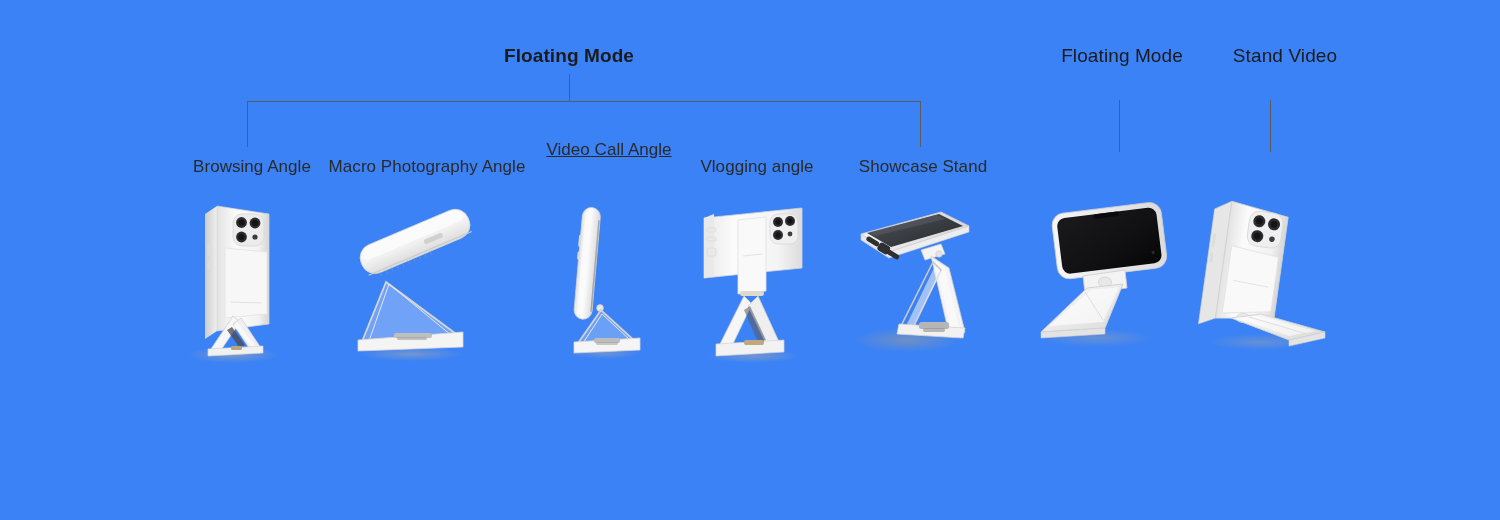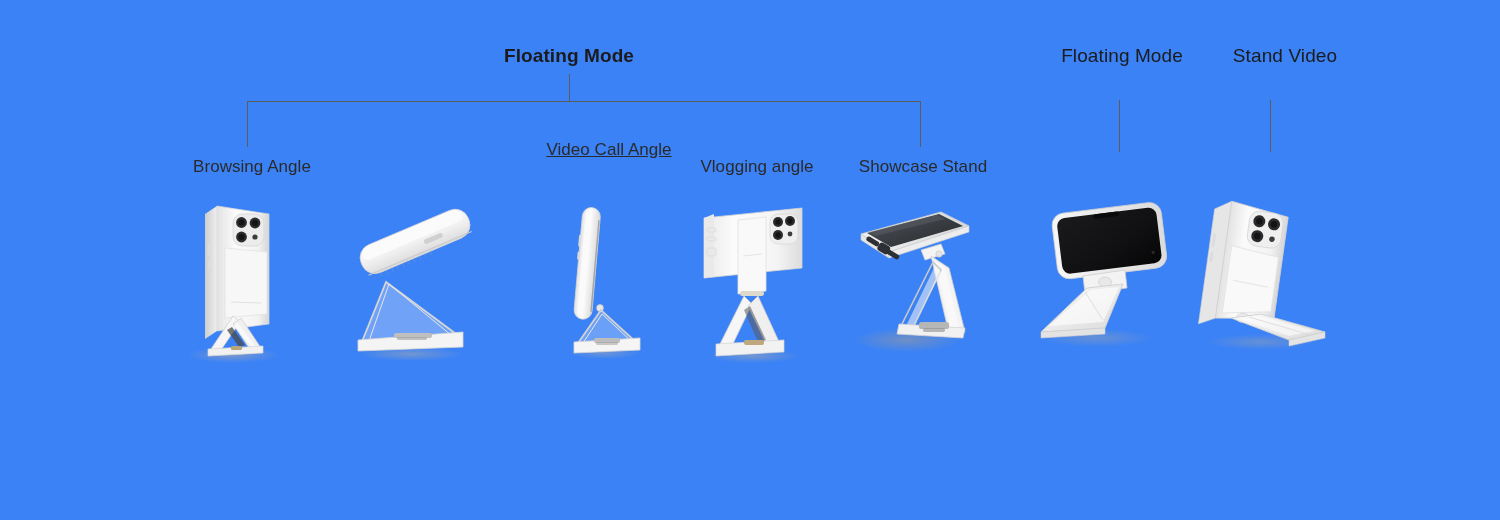--- a/index.html
+++ b/index.html
@@ -73,20 +73,21 @@
 
   <div class="vline" style="left:247px; top:101px; height:46px;"></div>
 
   <div class="vline" style="left:920px; top:101px; height:46px;"></div>
 
   <div class="vline" style="left:1119px; top:100px; height:52px;"></div>
 
   <div class="vline" style="left:1270px; top:100px; height:52px;"></div>
 
   <div class="item-label" style="left:252px; top:157px;">Browsing Angle</div>
+  <div class="item-label" style="left:427px; top:157px;">Macro Photography Angle</div>
   <div class="item-label" style="left:609px; top:140px;text-decoration:underline;">Video Call Angle</div>
   <div class="item-label" style="left:757px; top:157px;">Vlogging angle</div>
   <div class="item-label" style="left:923px; top:157px;">Showcase Stand</div>
 
   <div class="product" style="left:240px; top:196px;">
     <svg width="130" height="170" viewBox="0 0 130 170">
       <defs>
         <linearGradient id="bodyA" x1="0" y1="0" x2="1" y2="0">
           <stop offset="0" stop-color="#e2e2e2"></stop>
             <stop offset=".35" stop-color="#fbfbfb"></stop>

